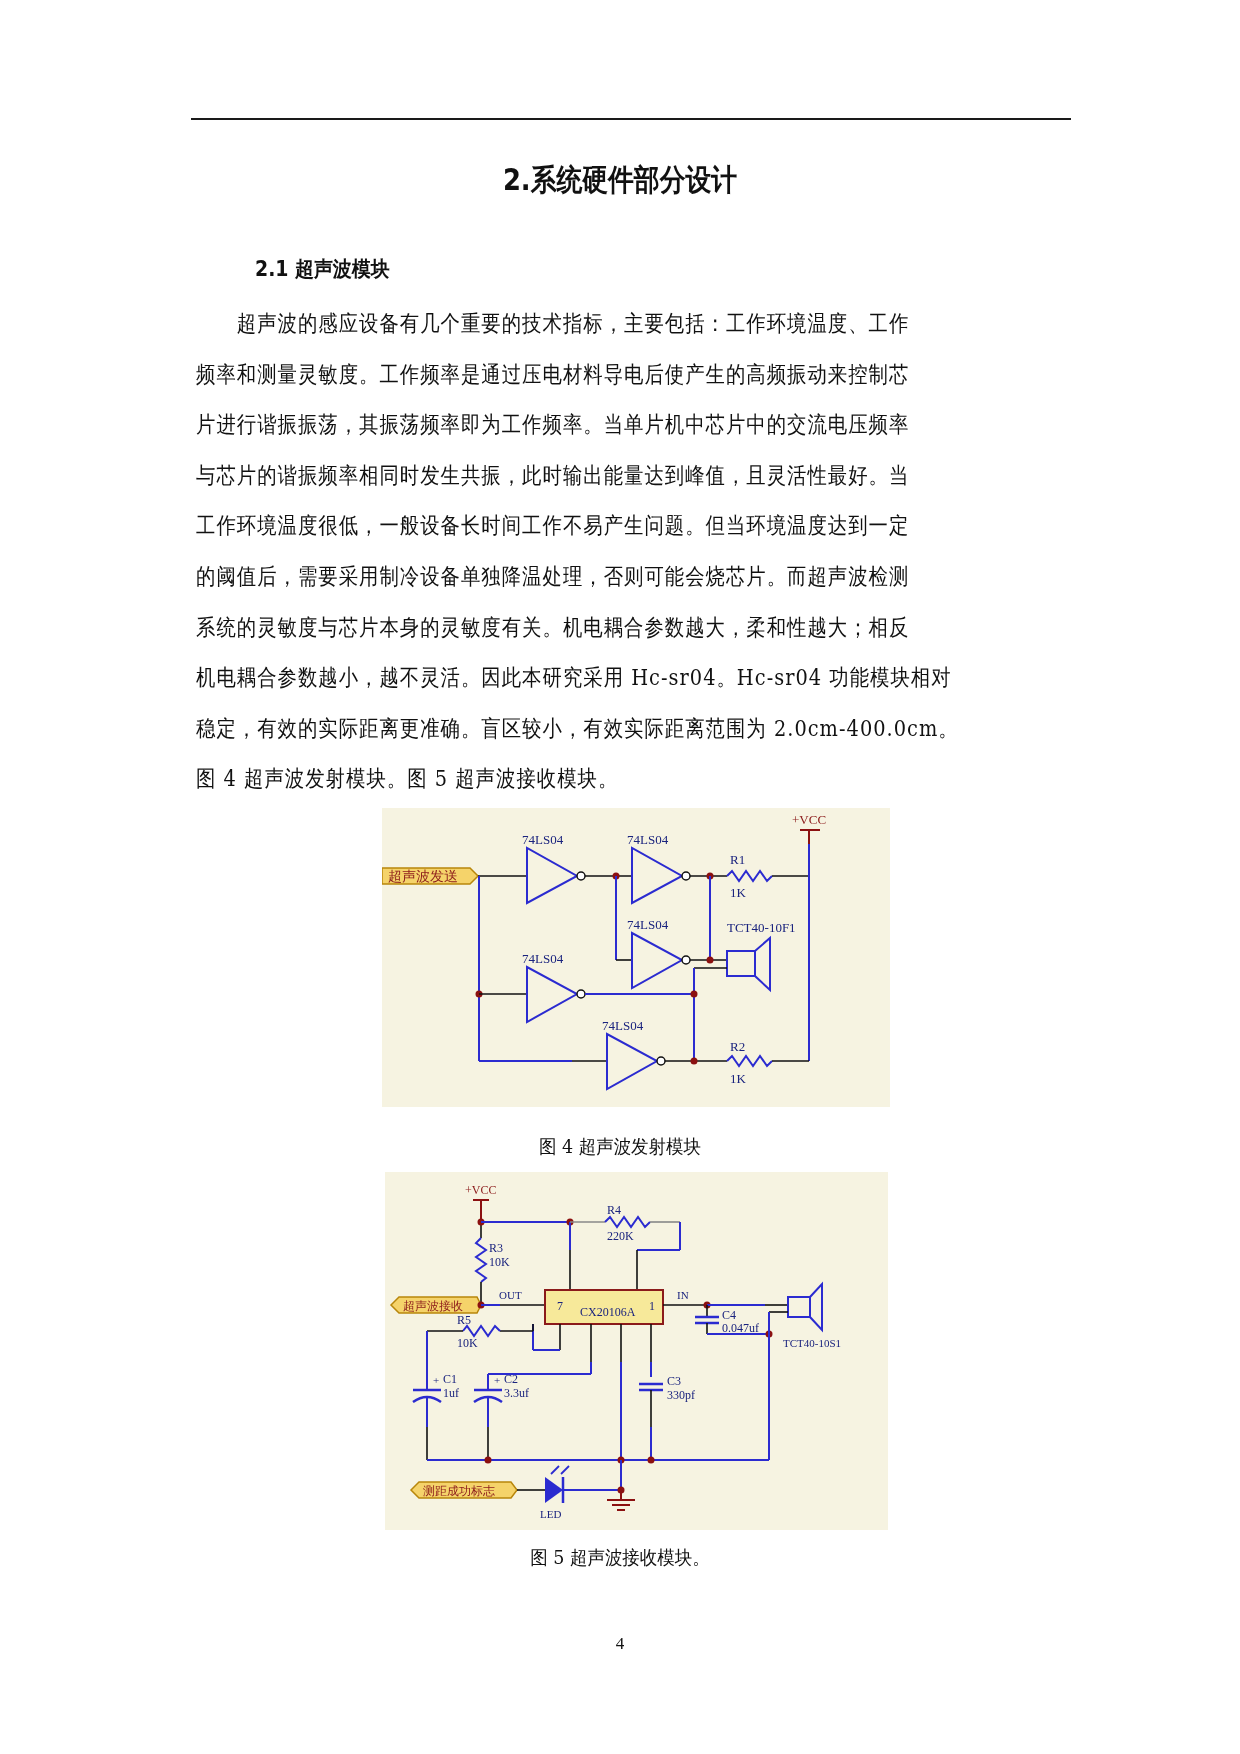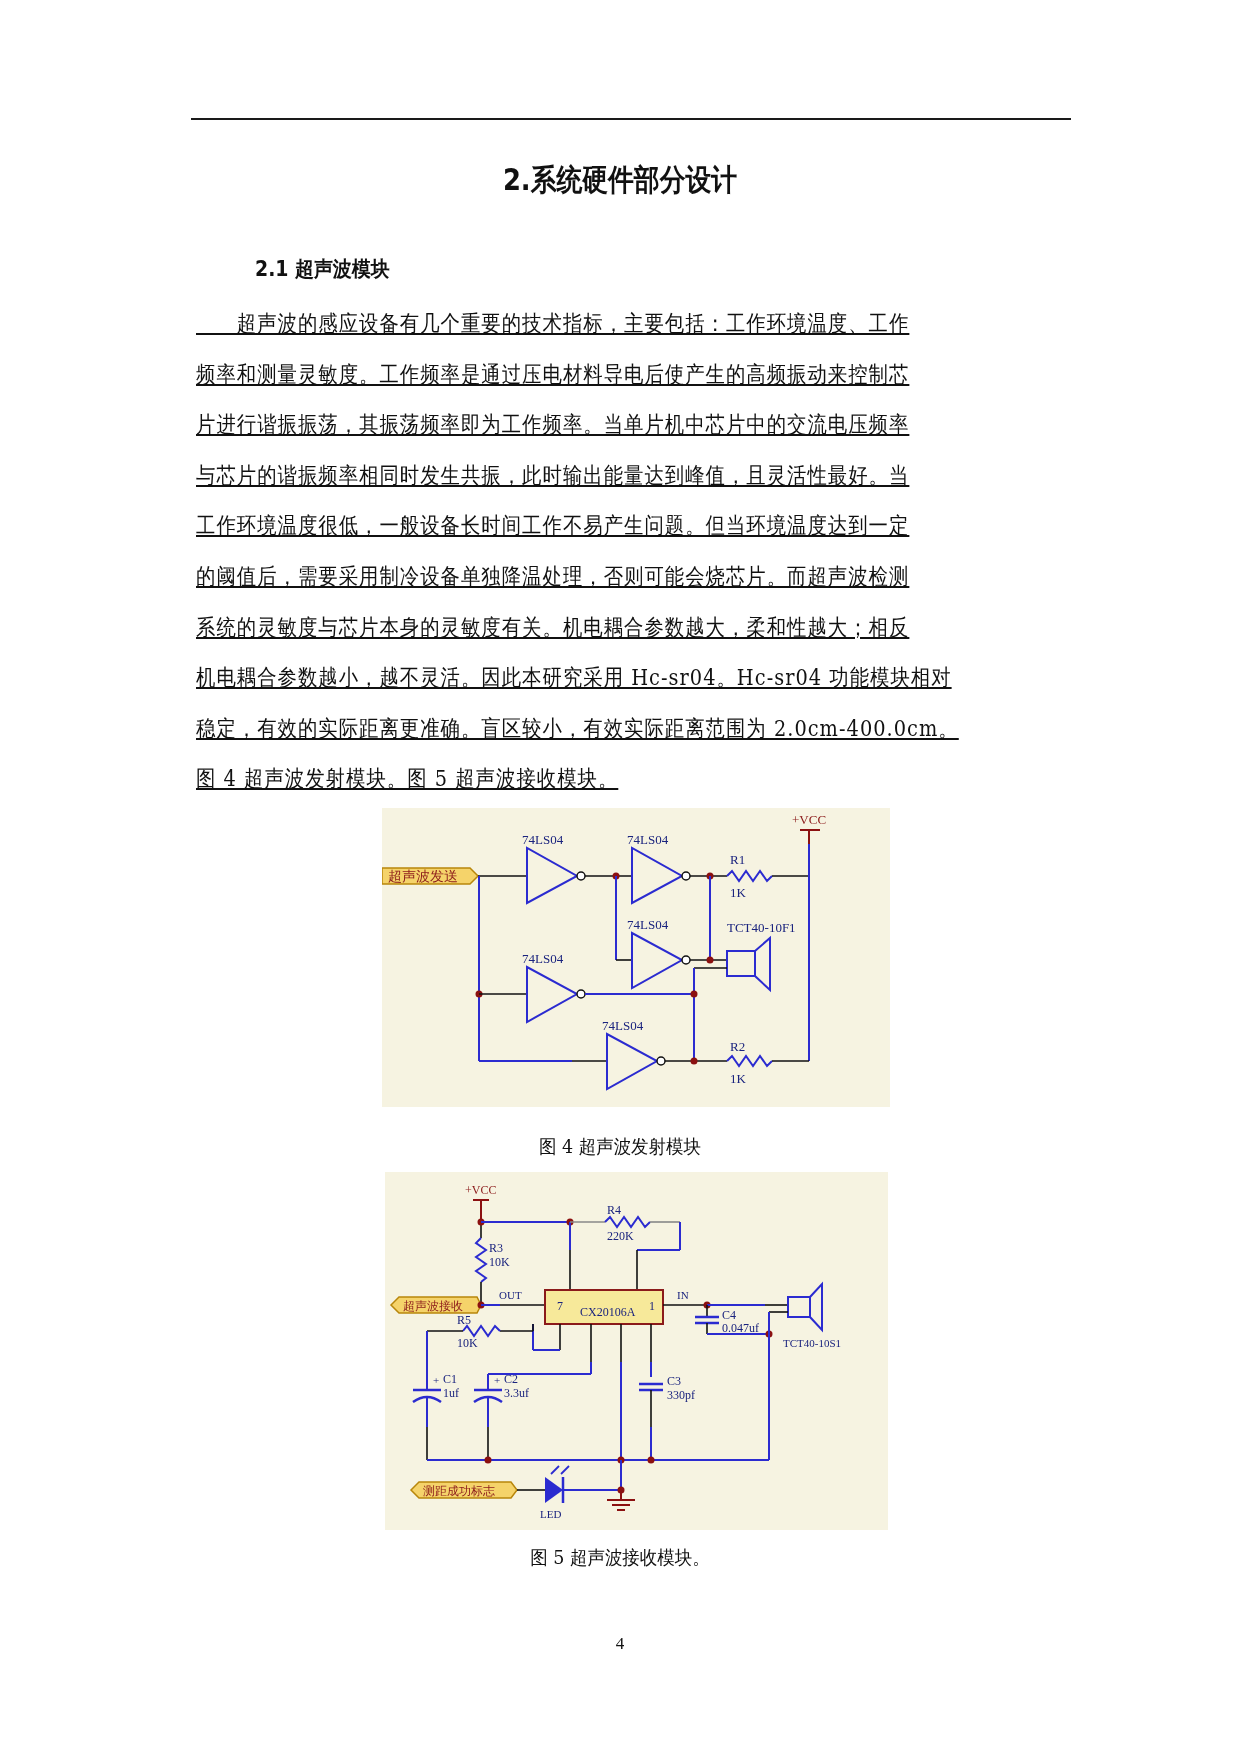--- a/index.html
+++ b/index.html
@@ -5,21 +5,21 @@
     html, body { margin: 0; padding: 0; background: #ffffff; }
     body { width: 1240px; height: 1754px; position: relative; overflow: hidden;
            font-family: "DejaVu Serif", "Liberation Serif", serif; color: #111; }
     .rule { position: absolute; left: 191px; top: 118px; width: 880px; height: 2px; background: #1a1a1a; }
     .chapter-title { position: absolute; left: 0; width: 1240px; top: 160px; text-align: center;
            font-family: "DejaVu Sans", "Liberation Sans", sans-serif; font-weight: bold; font-size: 30px;
            letter-spacing: 0px; transform: scaleX(0.86); }
     .section-title { position: absolute; left: 255px; top: 255px;
            font-family: "DejaVu Sans", "Liberation Sans", sans-serif; font-weight: bold; font-size: 21px;
            transform-origin: left center; transform: scaleX(0.9); }
-    .body-text { position: absolute; left: 196px; top: 298px; width: 876px; text-decoration: underline; }
+    .body-text { position: absolute; left: 196px; top: 298px; width: 876px; }
     .body-line { height: 50.6px; line-height: 50.6px; font-size: 22.5px; white-space: nowrap;
            font-family: "DejaVu Serif", "Liberation Serif", serif; transform-origin: left center; transform: scaleX(0.86); letter-spacing: 1.2px; }
     .figure { position: absolute; background: #f6f3e1; }
     #fig4 { left: 382px; top: 808px; width: 508px; height: 299px; }
     #fig5 { left: 385px; top: 1172px; width: 503px; height: 358px; }
     .figure svg { width: 100%; height: 100%; display: block; }
     .caption { position: absolute; left: 0; width: 1240px; text-align: center; font-size: 19px;
            font-family: "DejaVu Serif", "Liberation Serif", serif; transform: scaleX(0.92); }
     #cap4 { top: 1134px; }
     #cap5 { top: 1545px; }

